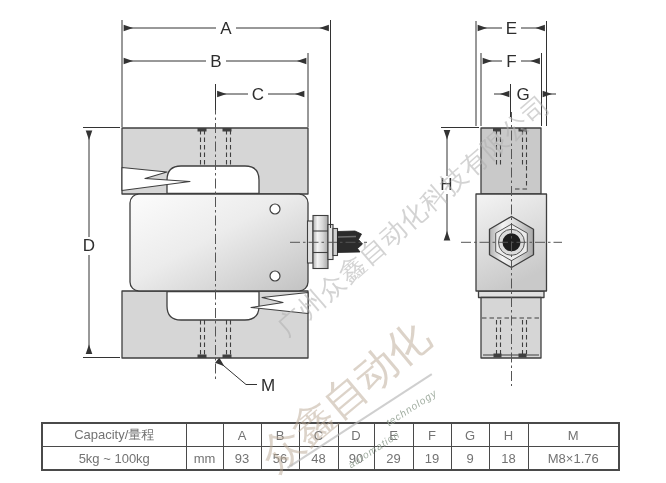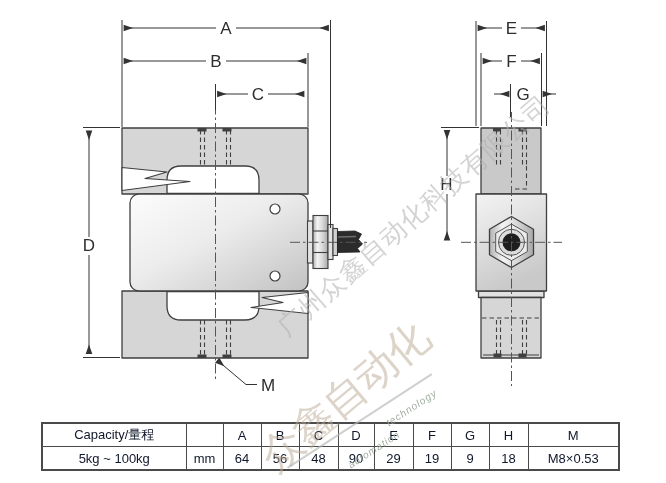--- a/index.html
+++ b/index.html
@@ -4,21 +4,21 @@
 <style>
   html,body{margin:0;padding:0;background:#fff;}
   .stage{position:relative;width:666px;height:483px;background:#fff;overflow:hidden;
          font-family:"Liberation Sans",sans-serif;}
   .drawing-svg{position:absolute;left:0;top:0;z-index:1;}
   .drawing-svg text{font-family:"Liberation Sans",sans-serif;font-size:17px;fill:#2e2e2e;}
   
   .dim-table{position:absolute;left:41px;top:422px;z-index:2;border-collapse:collapse;
              table-layout:fixed;border:2px solid #4a4a4a;background:transparent;}
   .dim-table td{border:1px solid #4a4a4a;text-align:center;vertical-align:middle;
-                font-size:13px;color:#0f172a;padding:0;height:22px;white-space:nowrap;overflow:hidden;}
+                font-size:13px;color:#737373;padding:0;height:22px;white-space:nowrap;overflow:hidden;}
   
   .wm{position:absolute;z-index:3;pointer-events:none;white-space:nowrap;transform-origin:0 0;}
   .wm-company{left:272px;top:320px;transform:rotate(-41deg);font-size:26px;line-height:28px;
               letter-spacing:1px;color:#b0b0b0;opacity:.55;}
   .wm-brand{left:252px;top:446px;transform:rotate(-40deg);font-size:42px;line-height:44px;
             letter-spacing:-1px;color:#bba995;opacity:.5;}
   .wm-swoosh{left:287px;top:467px;width:172px;height:0;border-top:2px solid #b5b5b5;
              transform:rotate(-33deg);opacity:.65;}
   .wm-script{font-size:10px;font-style:italic;letter-spacing:1px;color:#96a496;opacity:.9;
              transform:rotate(-33deg);}
@@ -219,29 +219,29 @@
         <td>D</td>
         <td>E</td>
         <td>F</td>
         <td>G</td>
         <td>H</td>
         <td>M</td>
       </tr>
       <tr>
         <td>5kg ~ 100kg</td>
         <td>mm</td>
-        <td>64</td>
+        <td>93</td>
         <td>56</td>
         <td>48</td>
         <td>90</td>
         <td>29</td>
         <td>19</td>
         <td>9</td>
         <td>18</td>
-        <td>M8×0.53</td>
+        <td>M8×1.76</td>
       </tr>
     </tbody>
   </table>
 
   <div class="wm wm-company">广州众鑫自动化科技有限公司</div>
   <div class="wm wm-brand">众鑫自动化</div>
   <div class="wm wm-swoosh"></div>
   <div class="wm wm-script upper">technology</div>
   <div class="wm wm-script lower">automation</div>
 

